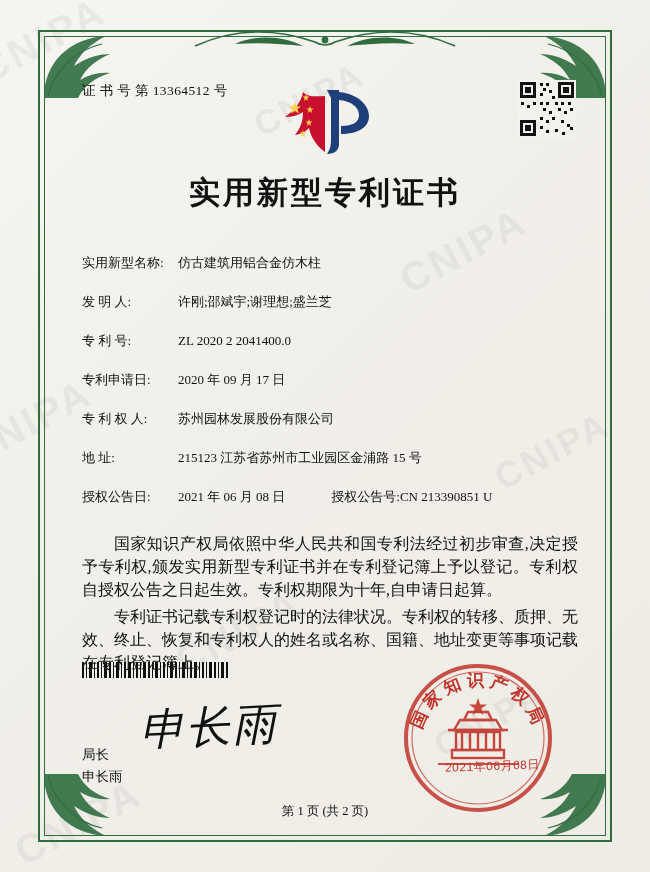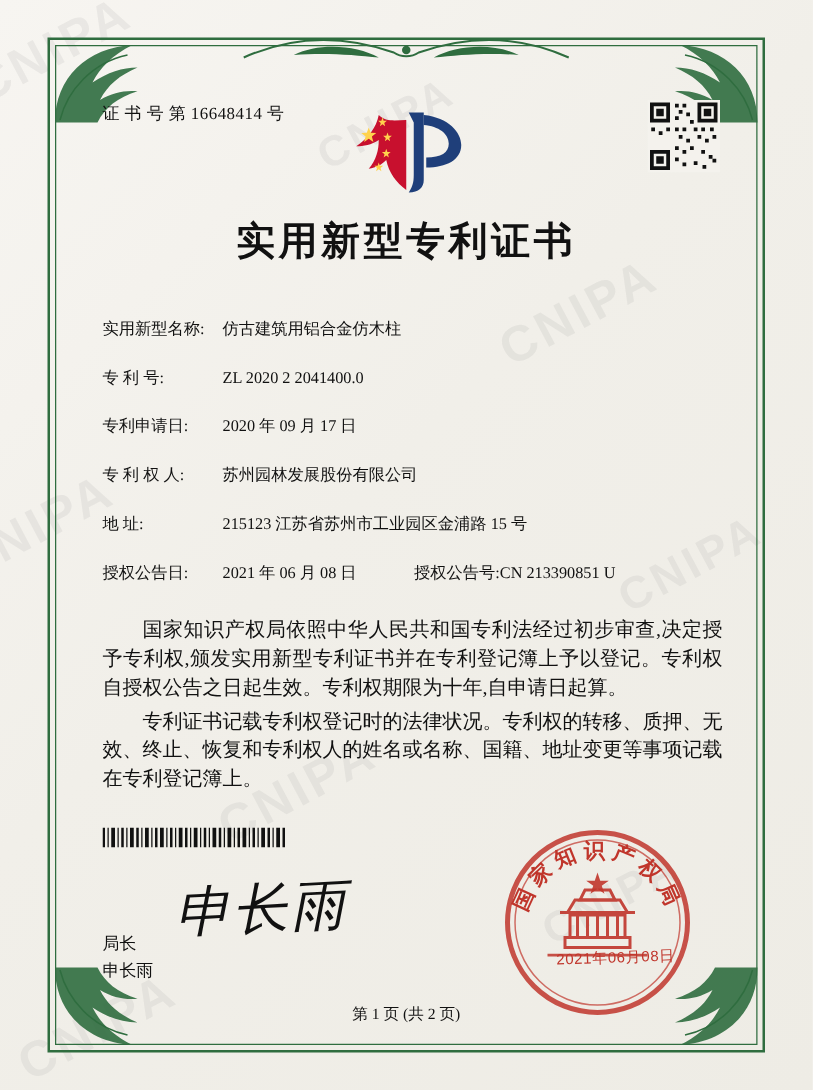--- a/index.html
+++ b/index.html
@@ -240,21 +240,21 @@
 
   <svg class="topflourish" width="300" height="34" viewBox="0 0 300 34">
     <path d="M20 22 C60 4 100 4 140 18 C146 22 154 22 160 18 C200 4 240 4 280 22" fill="none" stroke="#2f6d3f" stroke-width="1.6"></path>
     <path d="M60 20 C80 10 110 12 128 22 C108 20 86 18 60 20 Z" fill="#2f6d3f"></path>
     <path d="M240 20 C220 10 190 12 172 22 C192 20 214 18 240 20 Z" fill="#2f6d3f"></path>
     <circle cx="150" cy="16" r="3.4" fill="#2f6d3f"></circle>
   </svg>
 
   <div class="content">
 
-    <div class="cert-no">证 书 号 第 16648414 号</div>
+    <div class="cert-no">证 书 号 第 13364512 号</div>
 
     <div class="logo-wrap">
       <svg width="120" height="72" viewBox="0 0 120 72">
         <path d="M62 4 L74 4 L74 58 C74 64 70 68 62 68 C66 62 66 58 66 52 L66 12 Z" fill="#1f3f7a"></path>
         <path d="M74 6 C94 8 104 20 104 30 C104 42 92 48 76 48 L76 40 C88 40 94 36 94 29 C94 21 86 15 74 14 Z" fill="#1f3f7a"></path>
         <path d="M60 10 L60 66 C52 60 46 52 44 42 C40 46 36 48 30 49 C36 42 38 34 38 26 C32 30 26 31 20 31 C30 24 36 16 38 6 C44 12 52 10 60 10 Z" fill="#c8102e"></path>
         <g fill="#ffd24d">
           <polygon points="30,16 31.6,20.2 36,20.4 32.5,23.2 33.7,27.5 30,24.9 26.3,27.5 27.5,23.2 24,20.4 28.4,20.2"></polygon>
           <polygon points="41,8 41.9,10.5 44.5,10.6 42.4,12.3 43.1,14.9 41,13.3 38.9,14.9 39.6,12.3 37.5,10.6 40.1,10.5"></polygon>
           <polygon points="45,20 45.9,22.5 48.5,22.6 46.4,24.3 47.1,26.9 45,25.3 42.9,26.9 43.6,24.3 41.5,22.6 44.1,22.5"></polygon>
@@ -310,20 +310,23 @@
       </svg>
     </div>
 
     <div class="title">实用新型专利证书</div>
 
     <div class="fields">
       <div class="frow">
         <span class="flabel">实用新型名称:</span><span class="fvalue">仿古建筑用铝合金仿木柱</span>
       </div>
       <div class="frow">
+        <span class="flabel">发 明 人:</span><span class="fvalue">许刚;邵斌宇;谢理想;盛兰芝</span>
+      </div>
+      <div class="frow">
         <span class="flabel">专 利 号:</span><span class="fvalue">ZL 2020 2 2041400.0</span>
       </div>
       <div class="frow">
         <span class="flabel">专利申请日:</span><span class="fvalue">2020 年 09 月 17 日</span>
       </div>
       <div class="frow">
         <span class="flabel">专 利 权 人:</span><span class="fvalue">苏州园林发展股份有限公司</span>
       </div>
       <div class="frow">
         <span class="flabel">地 址:</span><span class="fvalue">215123 江苏省苏州市工业园区金浦路 15 号</span>

